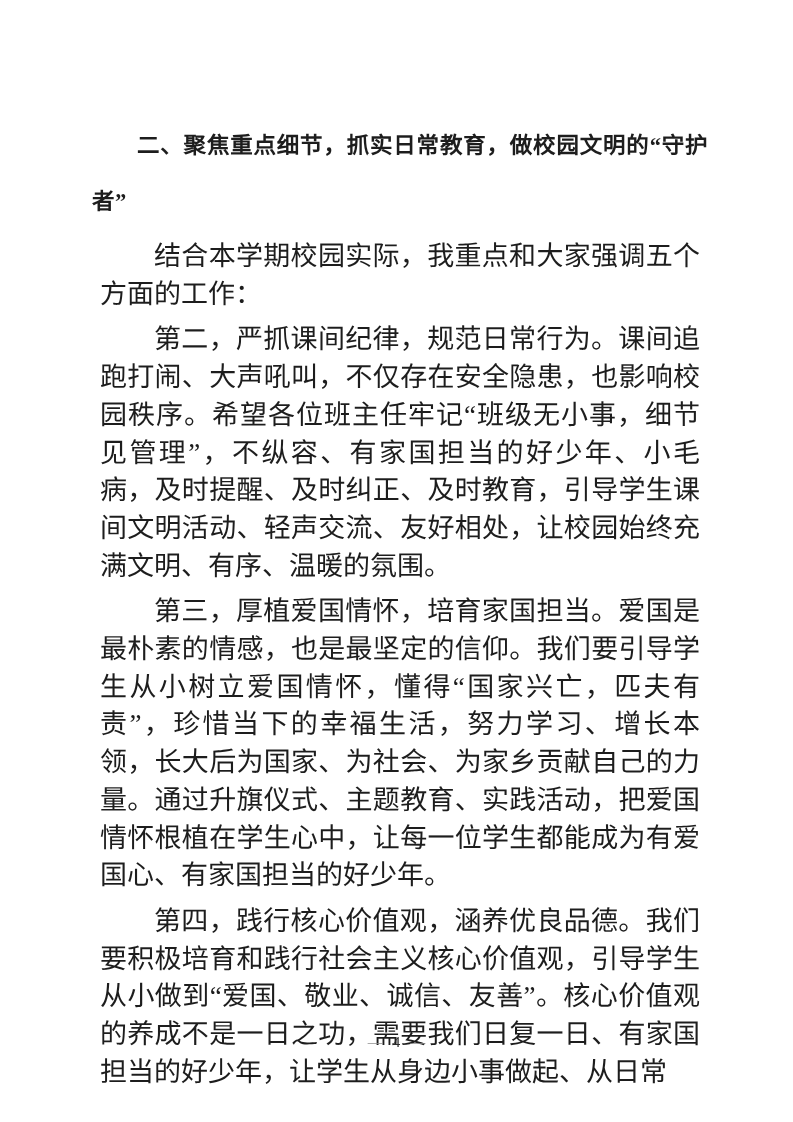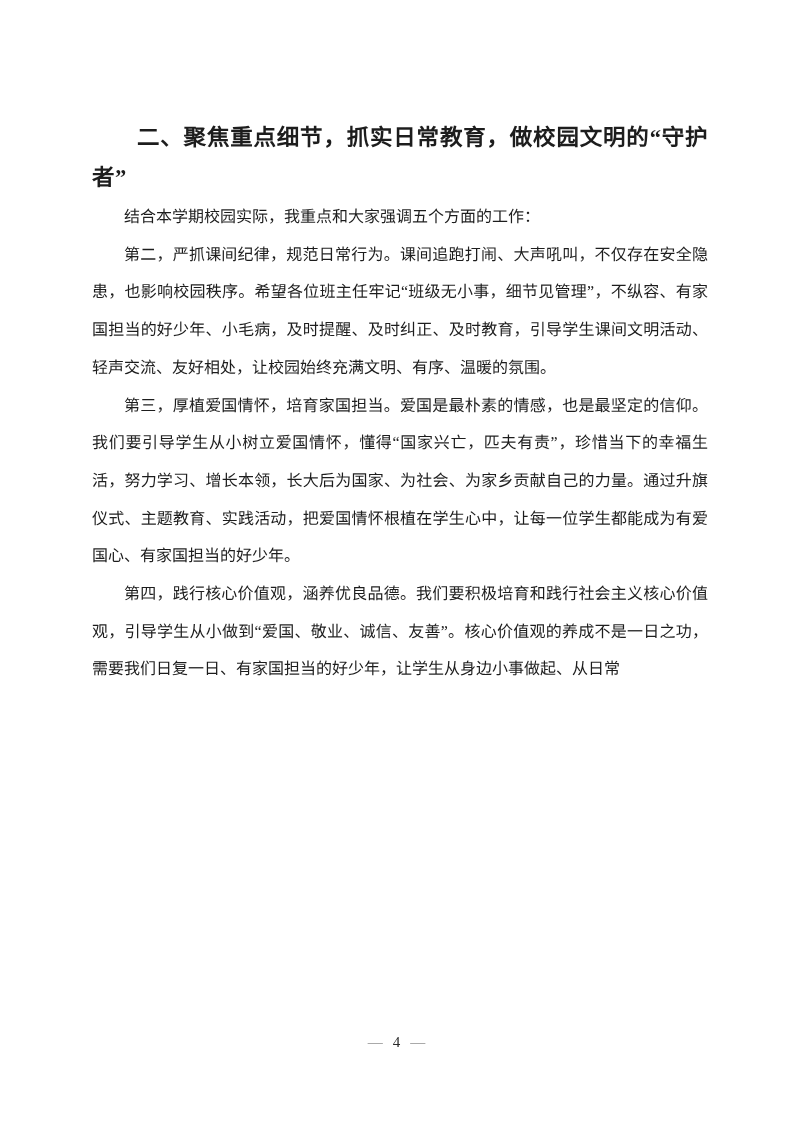--- a/index.html
+++ b/index.html
@@ -23,29 +23,29 @@
   .content {
     position: absolute;
     left: 92px;
     top: 118px;
     width: 616px;
   }
   .section-heading {
     margin: 0;
     font-size: 22.5px;
     font-weight: 700;
-    line-height: 40px;
+    line-height: 56px;
     text-indent: 2em;
     text-align: justify;
     text-justify: inter-ideograph;
     letter-spacing: 0.5px;
   }
   .para {
-    margin: 0;
-    font-size: 16px;
+    margin: 8px;
+    font-size: 27px;
     font-weight: 400;
     line-height: 37.7px;
     text-indent: 2em;
     text-align: justify;
     text-justify: inter-ideograph;
   }
   .page-footer {
     position: absolute;
     left: 0;
     top: 1032px;

